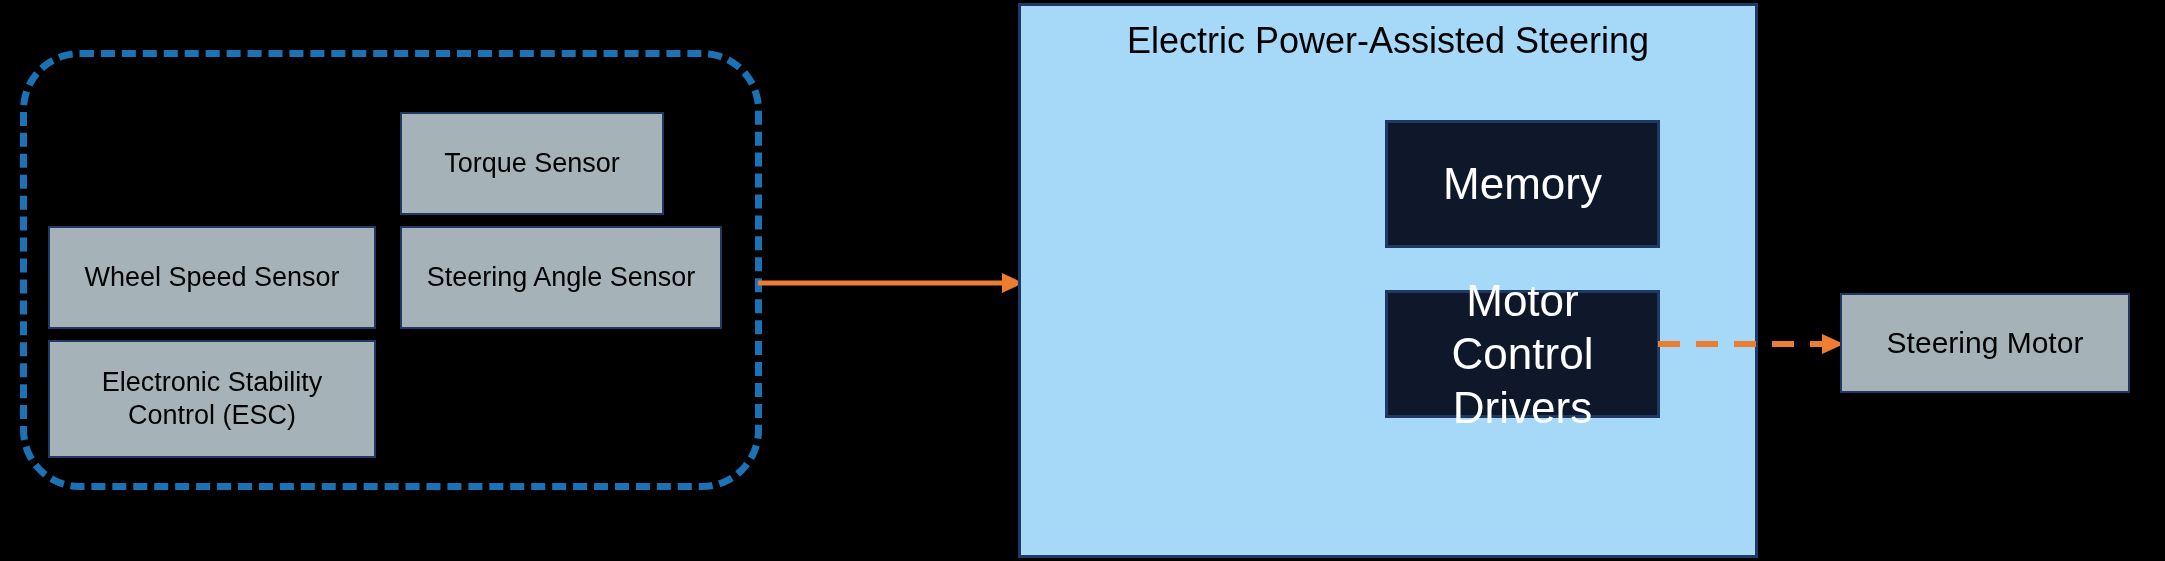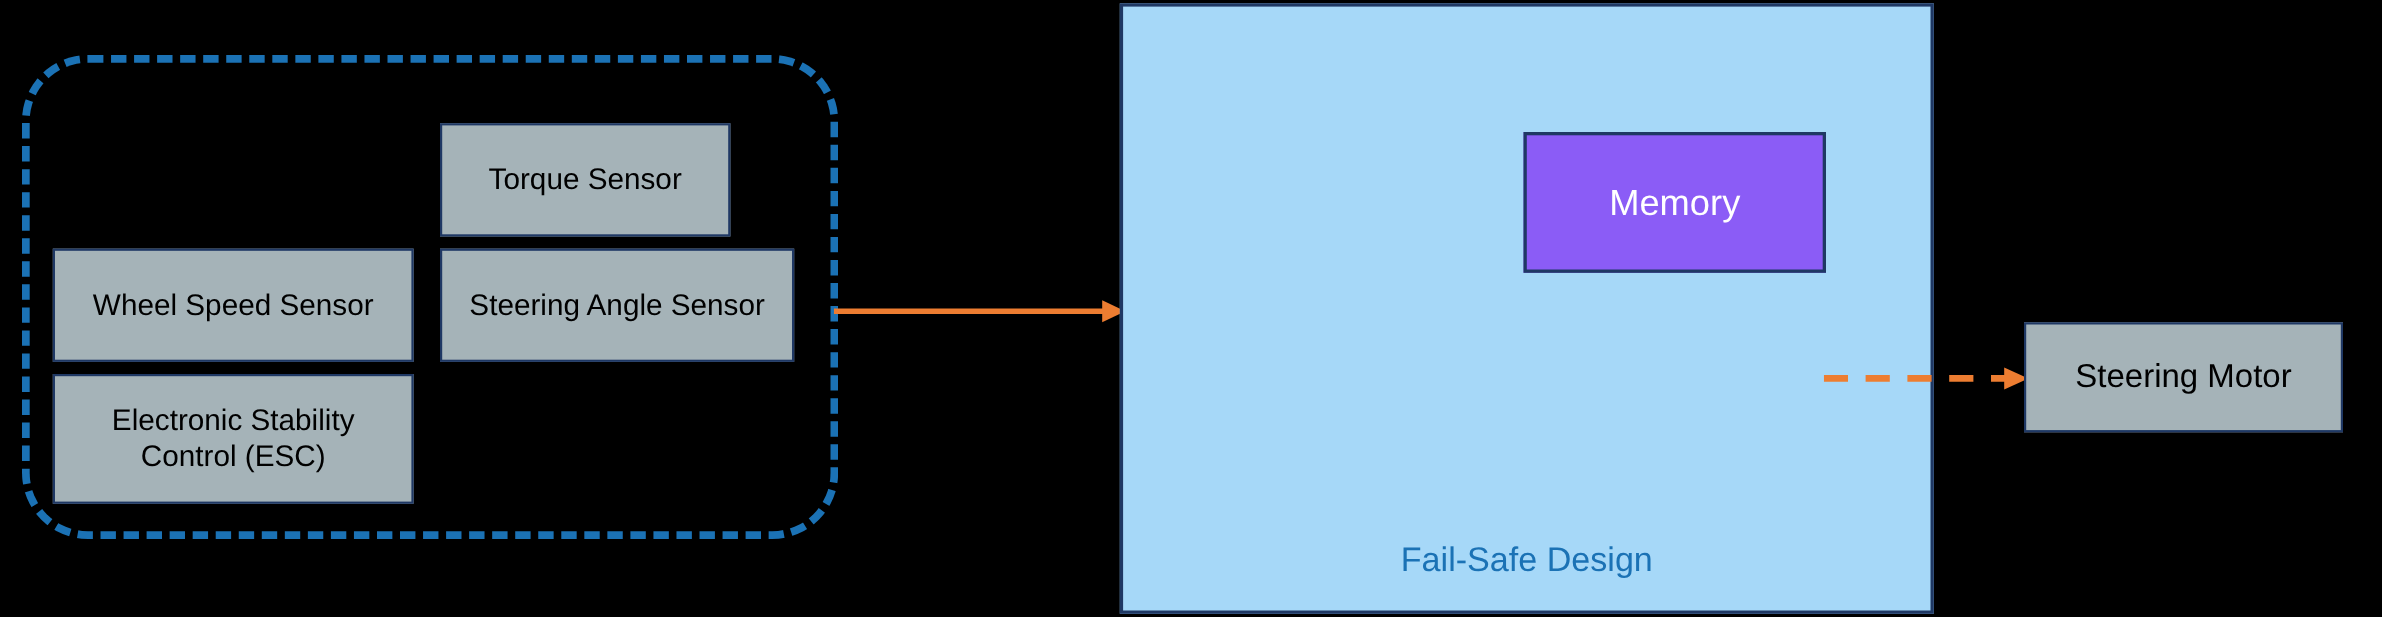--- a/index.html
+++ b/index.html
@@ -86,29 +86,29 @@
     bottom: 28px;
     width: 100%;
     text-align: center;
     font-size: 31px;
     color: #1B72B5;
   }
 
   
   .blue-box {
     position: absolute;
-    background: #8b5cf6;
+    background: #0f172a;
     border: 3px solid #1F3864;
     box-sizing: border-box;
     display: flex;
     align-items: center;
     justify-content: center;
     text-align: center;
     color: #FFFFFF;
-    font-size: 33px;
+    font-size: 44px;
     line-height: 1.22;
     padding: 2px 6px;
   }
   #box-mcu     { left: 1077px; top: 120px; width: 285px; height: 303px; }
   #box-memory  { left: 1385px; top: 120px; width: 275px; height: 128px; }
   #box-drivers { left: 1385px; top: 290px; width: 275px; height: 128px; }
 
   
   .arrow-solid {
     position: absolute;
@@ -140,26 +140,27 @@
   <div class="grey-box" id="box-wheelspeed">Wheel Speed Sensor</div>
 
   <div class="grey-box" id="box-esc">Electronic Stability Control (ESC)</div>
 
   <svg class="arrow-solid" viewBox="0 0 265 26">
     <line x1="0" y1="13" x2="248" y2="13" stroke="#ED7D31" stroke-width="5"></line>
     <polygon points="244,3 265,13 244,23" fill="#ED7D31"></polygon>
   </svg>
 
   <div class="epas-panel">
-    <div class="epas-footer">Fail-Safe Design</div>
+    <div class="epas-title">Electric Power-Assisted Steering</div>
   </div>
 
 
   <div class="blue-box" id="box-memory">Memory</div>
 
+  <div class="blue-box" id="box-drivers">Motor Control Drivers</div>
 
   <svg class="arrow-dashed" viewBox="0 0 186 24">
     <line x1="0" y1="12" x2="168" y2="12" stroke="#ED7D31" stroke-width="6" stroke-dasharray="22,16"></line>
     <polygon points="164,2 186,12 164,22" fill="#ED7D31"></polygon>
   </svg>
 
   <div class="grey-box" id="box-steering-motor">Steering Motor</div>
 
 </div>
 

